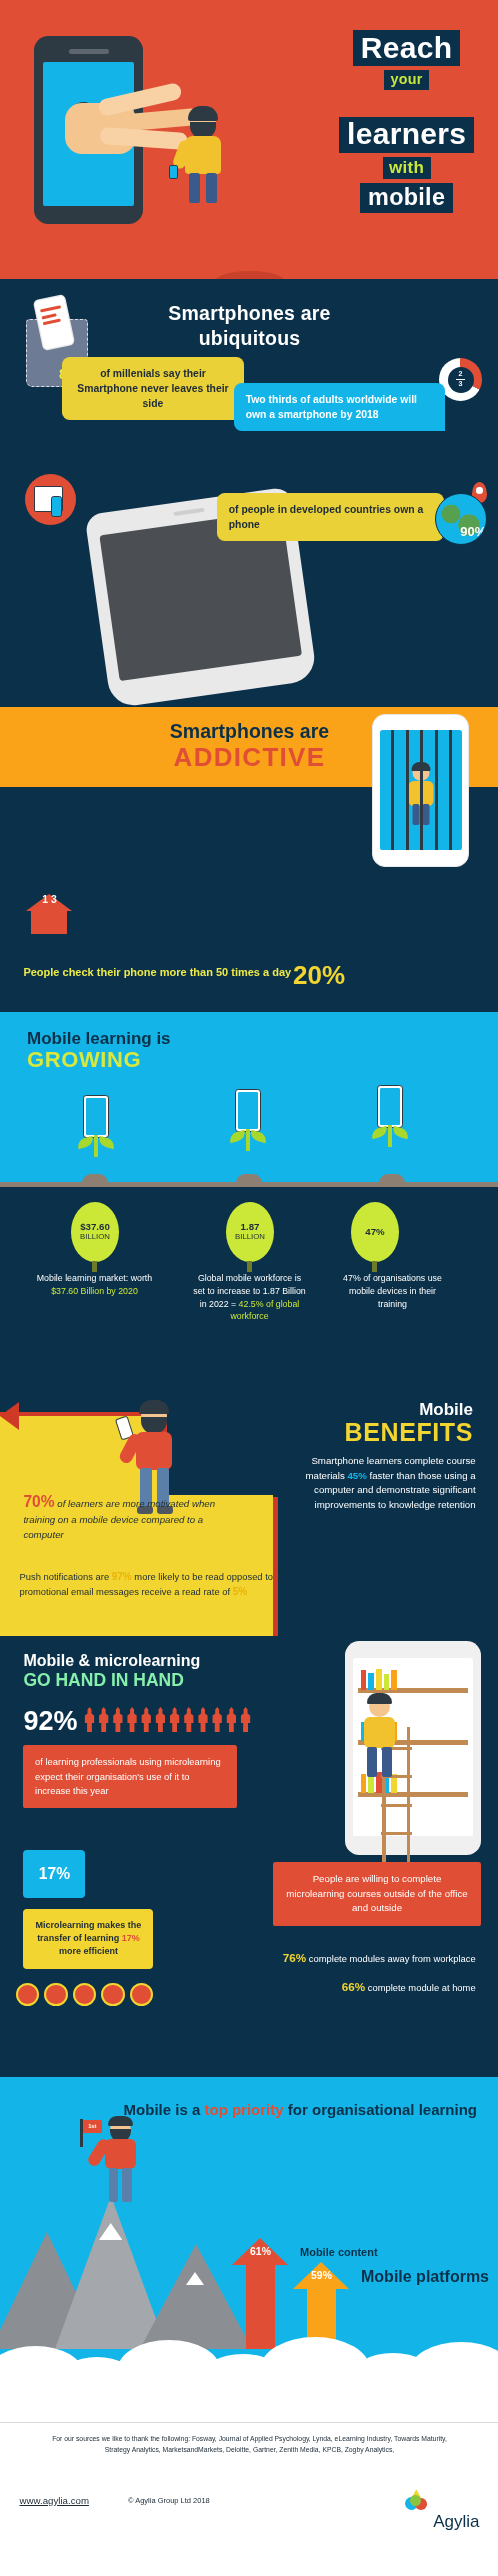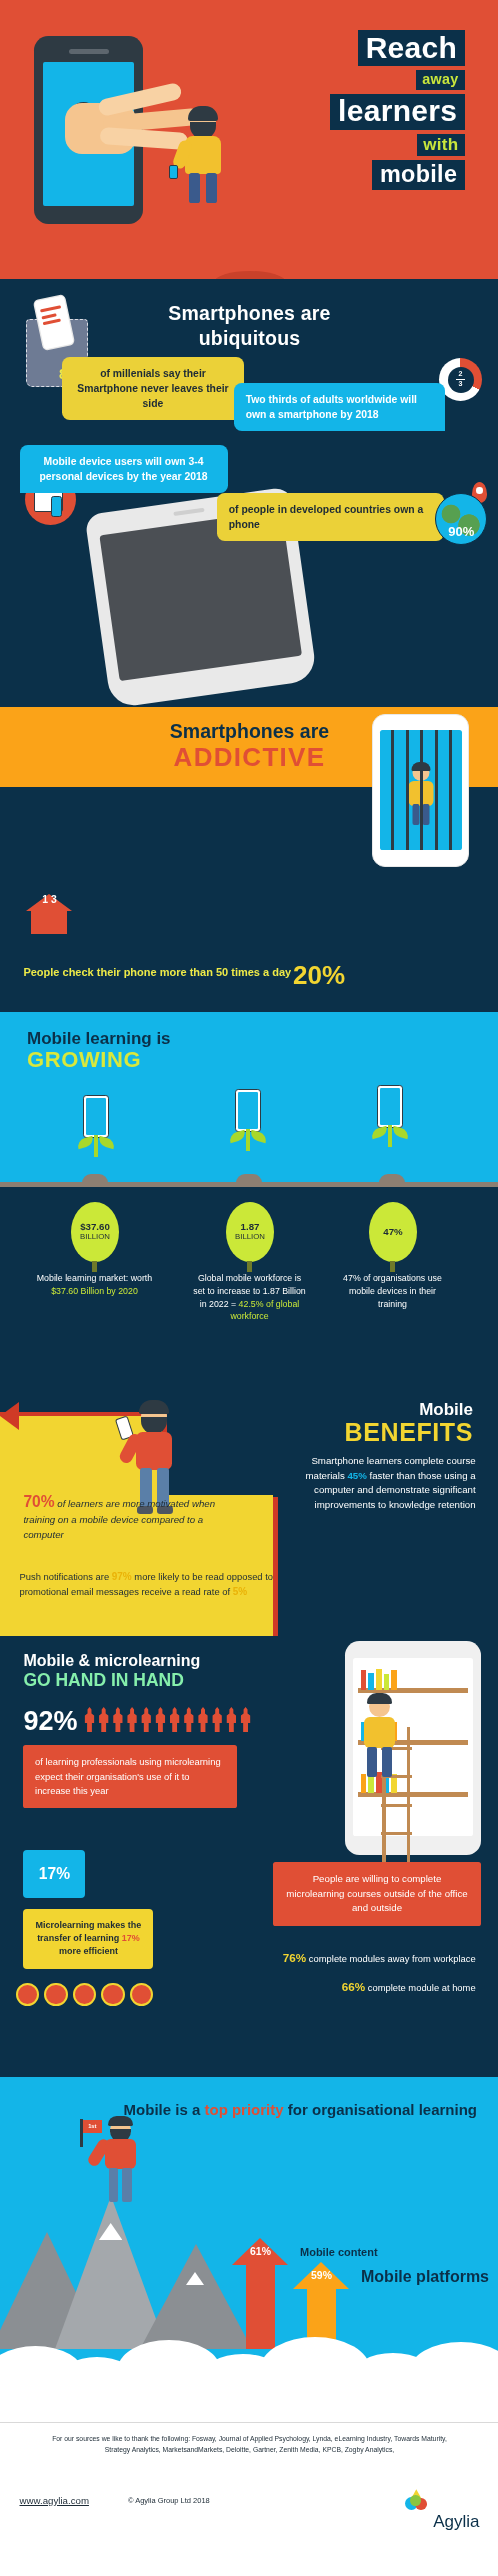--- a/index.html
+++ b/index.html
@@ -54,27 +54,27 @@
   .hero .m-body { position:absolute; left:7.8px; top:27px; width:36px; height:38px; background:#f2c12e; border-radius:7.8px 7.8px 3.9px 3.9px; }
   .hero .m-legl { position:absolute; left:12.3px; top:64px; width:11px; height:30px; background:#3a5a8c; border-radius:2.6px; }
   .hero .m-legr { position:absolute; left:28.6px; top:64px; width:11px; height:30px; background:#3a5a8c; border-radius:2.6px; }
   .hero .m-arm { position:absolute; left:-1.3px; top:31px; width:13px; height:28.6px; background:#f2c12e; border-radius:6.5px; transform:rotate(20deg); }
   .hero .m-phone { position:absolute; left:-7.8px; top:56px; width:8.4px; height:14.3px; background:#13b5e8; border-radius:1.9px; border:1.3px solid #2e3a43; }
 
   .hero .shadow {
     position:absolute; left:50%; bottom:-14.3px; transform:translateX(-50%);
     width:71px; height:22px; background:#c9412a; border-radius:50%;
   }
-  .hero .titlewrap { position:absolute; right:34px; top:30px; text-align:right; }
+  .hero .titlewrap { position:absolute; right:25px; top:30px; text-align:center; }
   .hero .tline { display:inline-block; background:#0b3049; color:#fff;
     font-weight:bold; letter-spacing:0.3px; padding:2.6px 7.8px 3.9px; margin-bottom:3.9px;
     line-height:1; }
   .hero .t1 { font-size:30px; }
   .hero .t2 { font-size:14.3px; color:#c9e63c; padding:1.9px 6.5px 3.2px; }
-  .hero .t3 { font-size:30px; }
+  .hero .t3 { font-size:30px;margin-top:23px; }
   .hero .t4 { font-size:17px; color:#c9e63c; padding:1.9px 6.5px 3.2px; }
   .hero .t5 { font-size:23.4px; }
   .hero .trow { display:block; }
 
   
   .ubi { background:#0b3049; padding-top:22px; height:428px; }
   .ubi h2 {
     color:#fff; text-align:center; font-size:19.5px; font-weight:bold;
     line-height:1.28; letter-spacing:0.2px;
   }
@@ -112,21 +112,21 @@
 
   .devcirc { position:absolute; left:25px; top:195px; width:51px; height:51px; background:#e04f35; border-radius:50%; }
   .devcirc .tab { position:absolute; left:9px; top:11.7px; width:28.6px; height:26px; background:#fff; border:1.9px solid #2e3a43; border-radius:1.9px;}
   .devcirc .ph { position:absolute; left:26px; top:22px; width:11px; height:21px; background:#13b5e8; border:1.9px solid #2e3a43; border-radius:2.6px;}
 
   .globe { position:absolute; right:11.7px; top:214px; width:52px; height:52px; border-radius:50%;
     background:#0b3049; border:1.9px solid #0b3049;
     background-image:radial-gradient(circle at 30% 40%, #57a050 0 9px, transparent 9.7px),
                      radial-gradient(circle at 66% 62%, #57a050 0 10.4px, transparent 11px);
     background-color:#13b5e8; overflow:hidden;}
-  .globe .pct { position:absolute; left:0; right:0; bottom:5.2px; text-align:center; color:#fff; font-size:13px; font-weight:bold;}
+  .globe .pct { position:absolute; left:0; right:0; bottom:5.2px; text-align:right; color:#fff; font-size:13px; font-weight:bold;}
   .pin { position:absolute; right:11.7px; top:203px; width:15.6px; height:21px; background:#e04f35;
     border-radius:50% 50% 50% 50%/60% 60% 40% 40%; }
   .pin:after{content:"";position:absolute;left:4.5px;top:5.2px;width:6.5px;height:6.5px;background:#fff;border-radius:50%;}
 
   .bigphone { position:absolute; left:97px; top:221px; width:208px; height:195px;
     background:#e9e9e9; border-radius:17px 17px 26px 26px; transform:rotate(-8deg); }
   .bigphone .scr { position:absolute; left:11.7px; top:22px; right:11.7px; bottom:26px; background:#4b4f54; border-radius:3.9px;}
   .bigphone .hb { position:absolute; left:50%; top:9px; transform:translateX(-50%); width:31px;height:3.9px;background:#cfcfcf;border-radius:1.9px;}
 
   
@@ -167,21 +167,21 @@
   .gp .stem { position:absolute; left:17px; top:40px; width:3.9px; height:22px; background:#a8d82b;}
   .gp .lf1 { position:absolute; left:0px; top:43px; width:17px;height:9px;background:#a8d82b;border-radius:9px 0 9px 0; transform:rotate(-16deg);}
   .gp .lf2 { position:absolute; left:21px; top:43px; width:17px;height:9px;background:#a8d82b;border-radius:0 9px 0 9px; transform:rotate(16deg);}
   .gp1 { left:77px; top:83px; } .gp2 { left:229px; top:77px; } .gp3 { left:371px; top:73px; }
   .mound { position:absolute; width:26px;height:9px;background:#8d7f72;border-radius:13px 13px 0 0; top:162px;}
   .md1{left:82px;} .md2{left:236px;} .md3{left:379px;}
   .bulb { position:absolute; width:48px; height:60px; background:#cbe838; border-radius:50%; top:190px;
     display:flex; flex-direction:column; align-items:center; justify-content:center; color:#1d2b36; font-weight:bold; line-height:1.1;}
   .bulb .v { font-size:9.7px; } .bulb .u { font-size:7.8px; font-weight:normal; }
   .bulb .root { position:absolute; left:21.4px; bottom:-10.4px; width:4.5px; height:11.7px; background:#6f7a2a;}
-  .bl1{left:71px;} .bl2{left:226px;} .bl3{left:369px;}
+  .bl1{left:71px;} .bl2{left:226px;} .bl3{left:351px;}
   .gcap { position:absolute; top:260px; width:117px; text-align:center; color:#fff; font-size:8.8px; line-height:1.45;}
   .gcap em { font-style:normal; color:#cbe838; }
   .gc1{left:36px;} .gc2{left:191px;} .gc3{left:334px;}
 
   
   .ben { background:#0b3049; height:273px; }
   .ben .yellowzone { position:absolute; left:0; top:35px; width:305px; height:238px; background:#f2d531;
     clip-path:polygon(0 18px, 162px 18px, 162px 97px, 273px 97px, 273px 238px, 0 238px, 0 18px);}
   .ben .redline { position:absolute; left:0; top:31px; width:312px; height:242px;
     background:#cf3a26;
@@ -322,21 +322,21 @@
       <div class="m-hair"></div>
       <div class="m-beard"></div>
       <div class="m-body"></div>
       <div class="m-legl"></div>
       <div class="m-legr"></div>
       <div class="m-arm"></div>
       <div class="m-phone"></div>
     </div>
     <div class="titlewrap">
       <span class="trow"><span class="tline t1">Reach</span></span>
-      <span class="trow"><span class="tline t2">away</span></span>
+      <span class="trow"><span class="tline t2">your</span></span>
       <span class="trow"><span class="tline t3">learners</span></span>
       <span class="trow"><span class="tline t4">with</span></span>
       <span class="trow"><span class="tline t5">mobile</span></span>
     </div>
     <div class="shadow"></div>
   </section>
 
   <section class="sec ubi">
     <h2>
       <span>Smartphones are</span><br>
@@ -367,21 +367,20 @@
       </div>
     </div>
 
     <div class="bubble bub-b bub2">Two thirds of adults worldwide will own a smartphone by 2018</div>
 
     <div class="devcirc">
       <div class="tab"></div>
       <div class="ph"></div>
     </div>
 
-    <div class="bubble bub-b bub3">Mobile device users will own 3-4 personal devices by the year 2018</div>
 
     <div class="bubble bub-y bub4">of people in developed countries own a phone</div>
 
     <div class="pin"></div>
     <div class="globe">
       <div class="pct">90%</div>
     </div>
   </section>
 
   <section class="sec addict">

